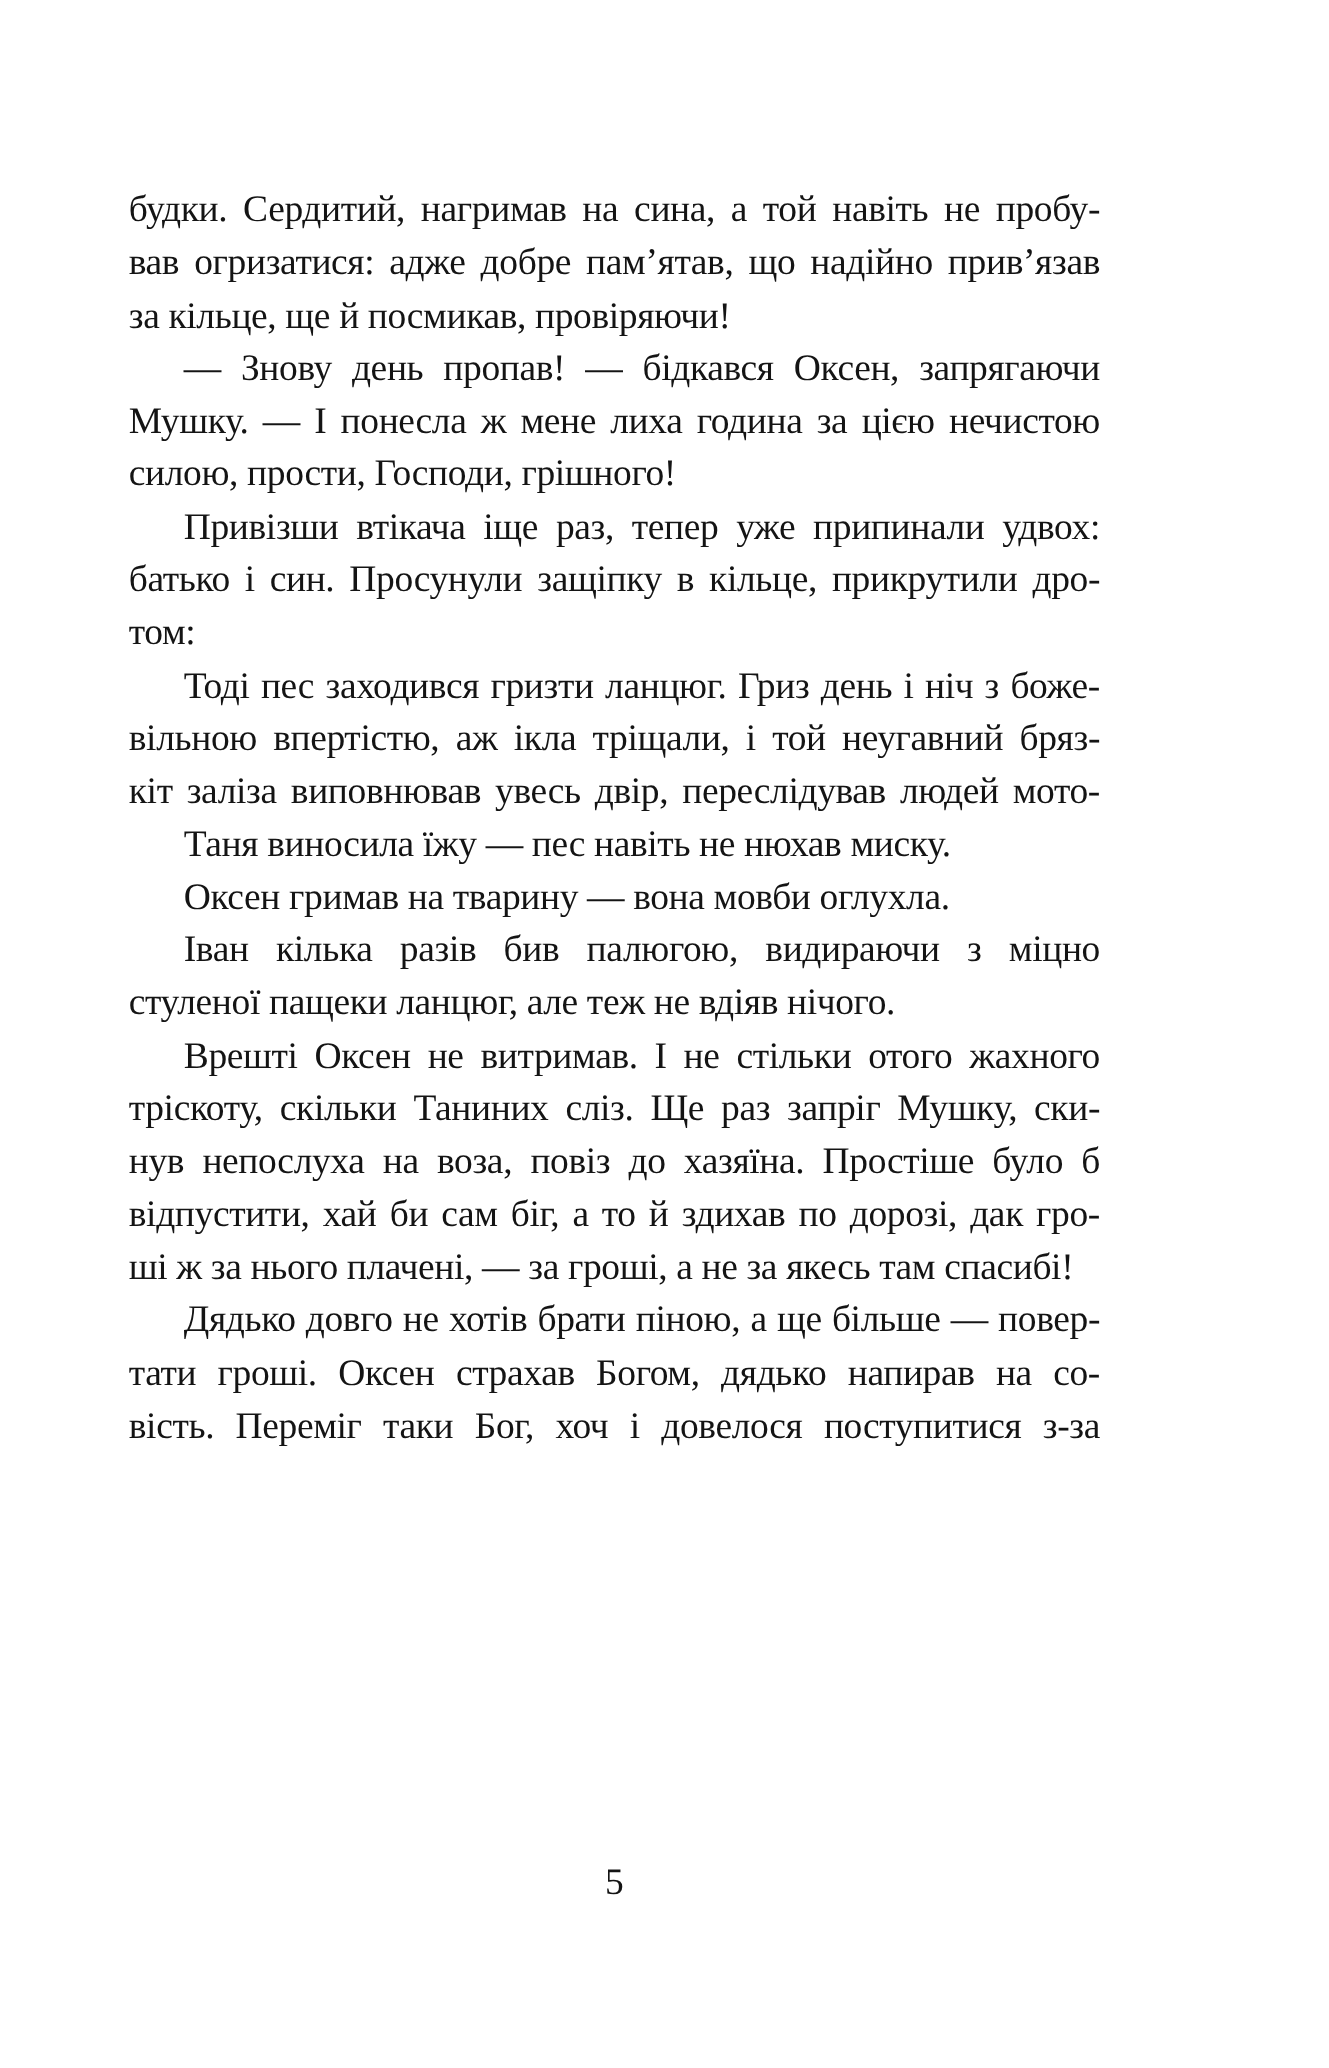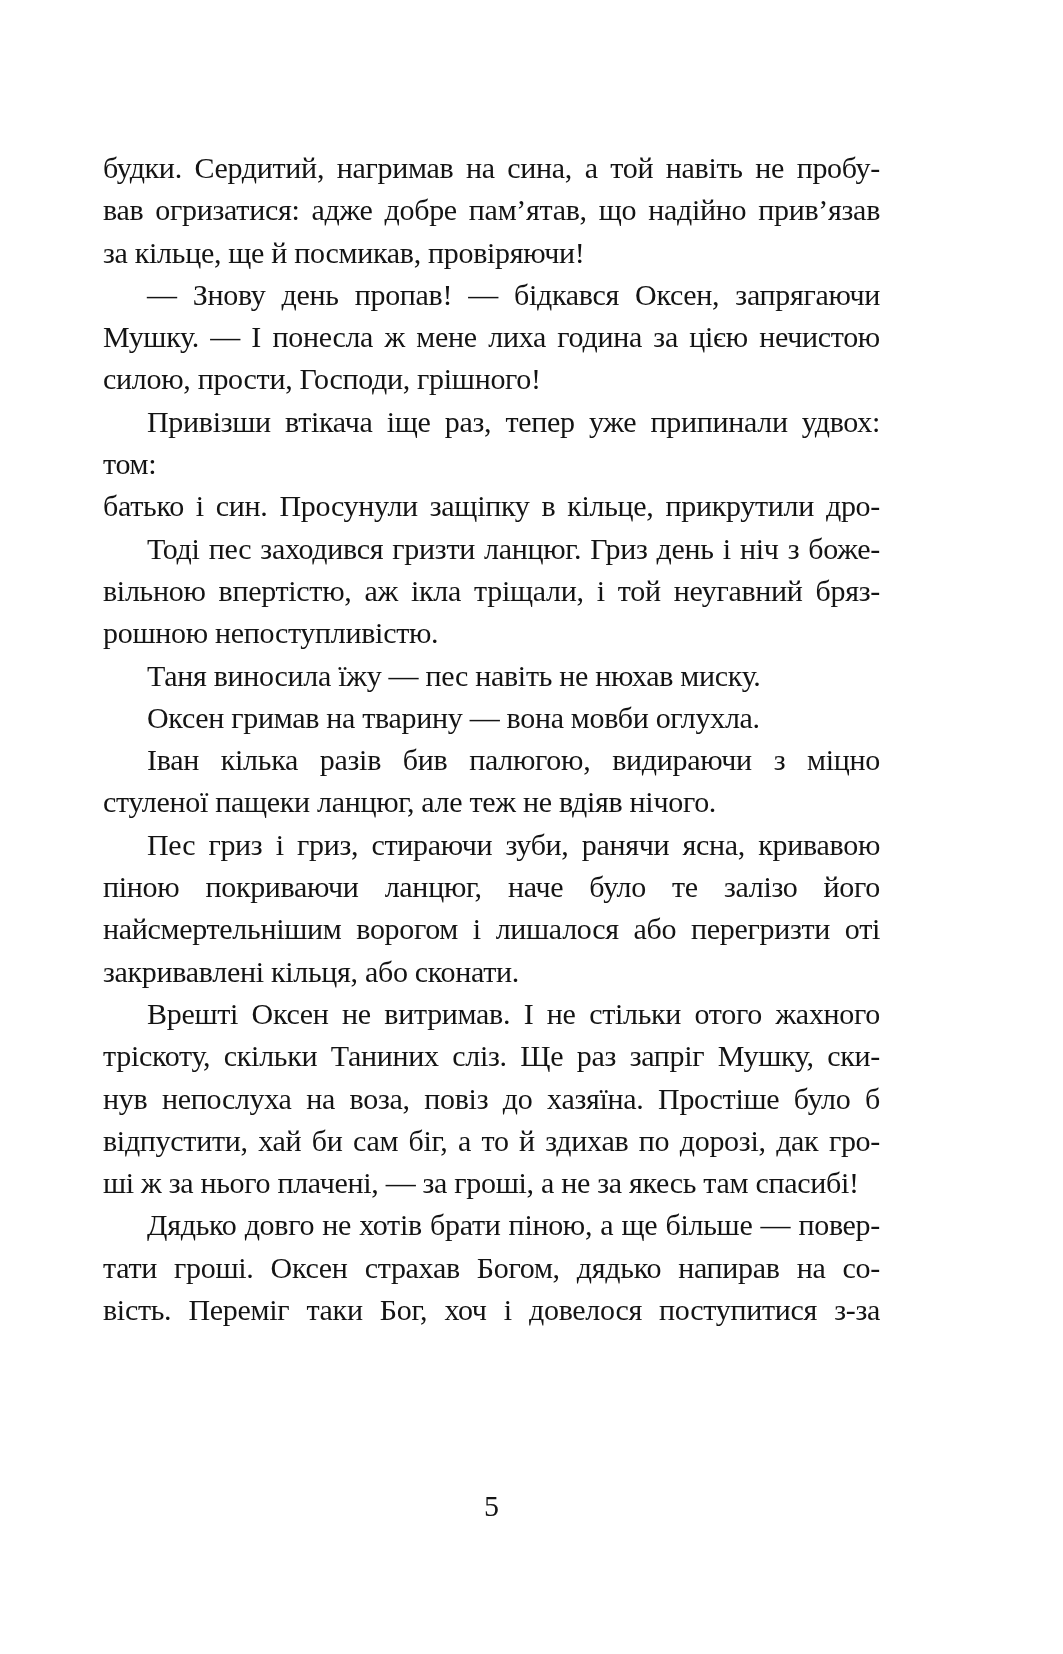--- a/index.html
+++ b/index.html
@@ -61,43 +61,37 @@
         <div class="line">вав огризатися: адже добре пам’ятав, що надійно прив’язав</div>
         <div class="line natural">за кільце, ще й посмикав, провіряючи!</div>
       </div>
       <div class="paragraph">
         <div class="line indent">— Знову день пропав! — бідкався Оксен, запрягаючи</div>
         <div class="line">Мушку. — І понесла ж мене лиха година за цією нечистою</div>
         <div class="line natural">силою, прости, Господи, грішного!</div>
       </div>
       <div class="paragraph">
         <div class="line indent">Привізши втікача іще раз, тепер уже припинали удвох:</div>
+        <div class="line">батько і син. Просунули защіпку в кільце, прикрутили дро-</div>
         <div class="line natural">том:</div>
-        <div class="line">батько і син. Просунули защіпку в кільце, прикрутили дро-</div>
       </div>
       <div class="paragraph">
         <div class="line indent">Тоді пес заходився гризти ланцюг. Гриз день і ніч з боже-</div>
         <div class="line">вільною впертістю, аж ікла тріщали, і той неугавний бряз-</div>
-        <div class="line natural">рошною непоступливістю.</div>
+        <div class="line">кіт заліза виповнював увесь двір, переслідував людей мото-</div>
       </div>
       <div class="paragraph">
         <div class="line natural indent">Таня виносила їжу — пес навіть не нюхав миску.</div>
       </div>
       <div class="paragraph">
         <div class="line natural indent">Оксен гримав на тварину — вона мовби оглухла.</div>
       </div>
       <div class="paragraph">
         <div class="line indent">Іван кілька разів бив палюгою, видираючи з міцно</div>
         <div class="line natural">стуленої пащеки ланцюг, але теж не вдіяв нічого.</div>
-      </div>
-      <div class="paragraph">
-        <div class="line indent">Пес гриз і гриз, стираючи зуби, ранячи ясна, кривавою</div>
-        <div class="line">піною покриваючи ланцюг, наче було те залізо його</div>
-        <div class="line">найсмертельнішим ворогом і лишалося або перегризти оті</div>
-        <div class="line natural">закривавлені кільця, або сконати.</div>
       </div>
       <div class="paragraph">
         <div class="line indent">Врешті Оксен не витримав. І не стільки отого жахного</div>
         <div class="line">тріскоту, скільки Таниних сліз. Ще раз запріг Мушку, ски-</div>
         <div class="line">нув непослуха на воза, повіз до хазяїна. Простіше було б</div>
         <div class="line">відпустити, хай би сам біг, а то й здихав по дорозі, дак гро-</div>
         <div class="line natural">ші ж за нього плачені, — за гроші, а не за якесь там спасибі!</div>
       </div>
       <div class="paragraph">
         <div class="line indent">Дядько довго не хотів брати піною, а ще більше — повер-</div>

